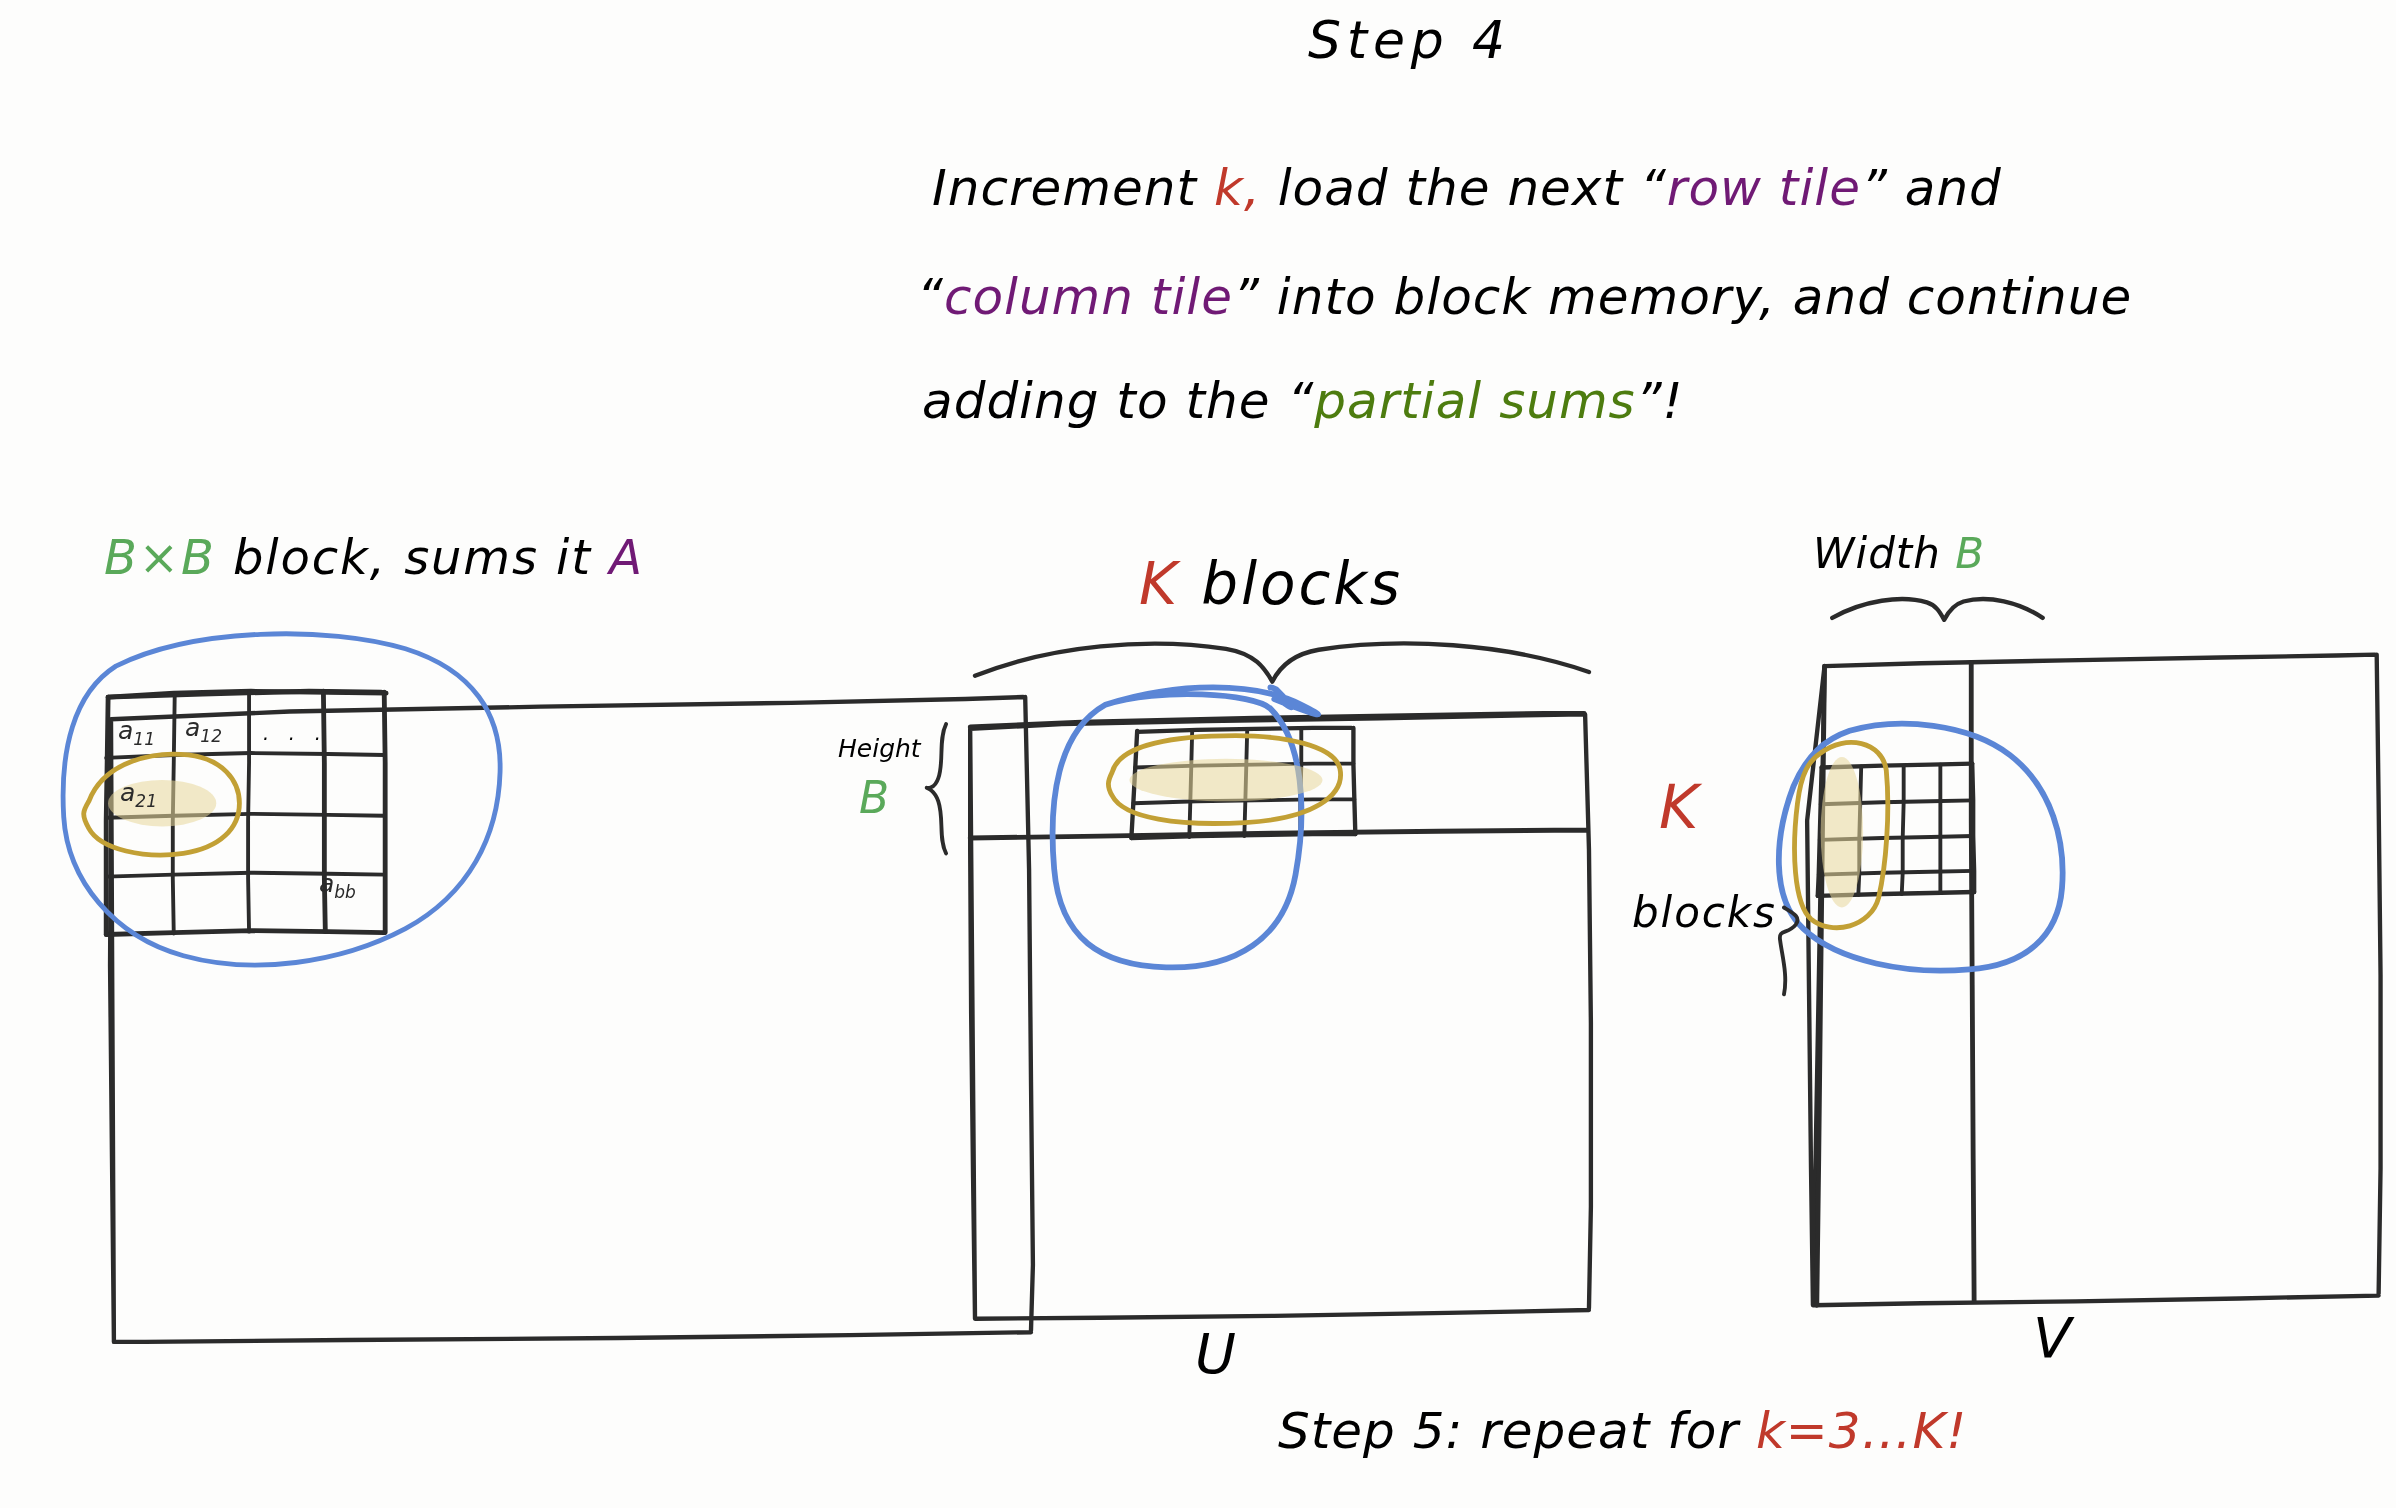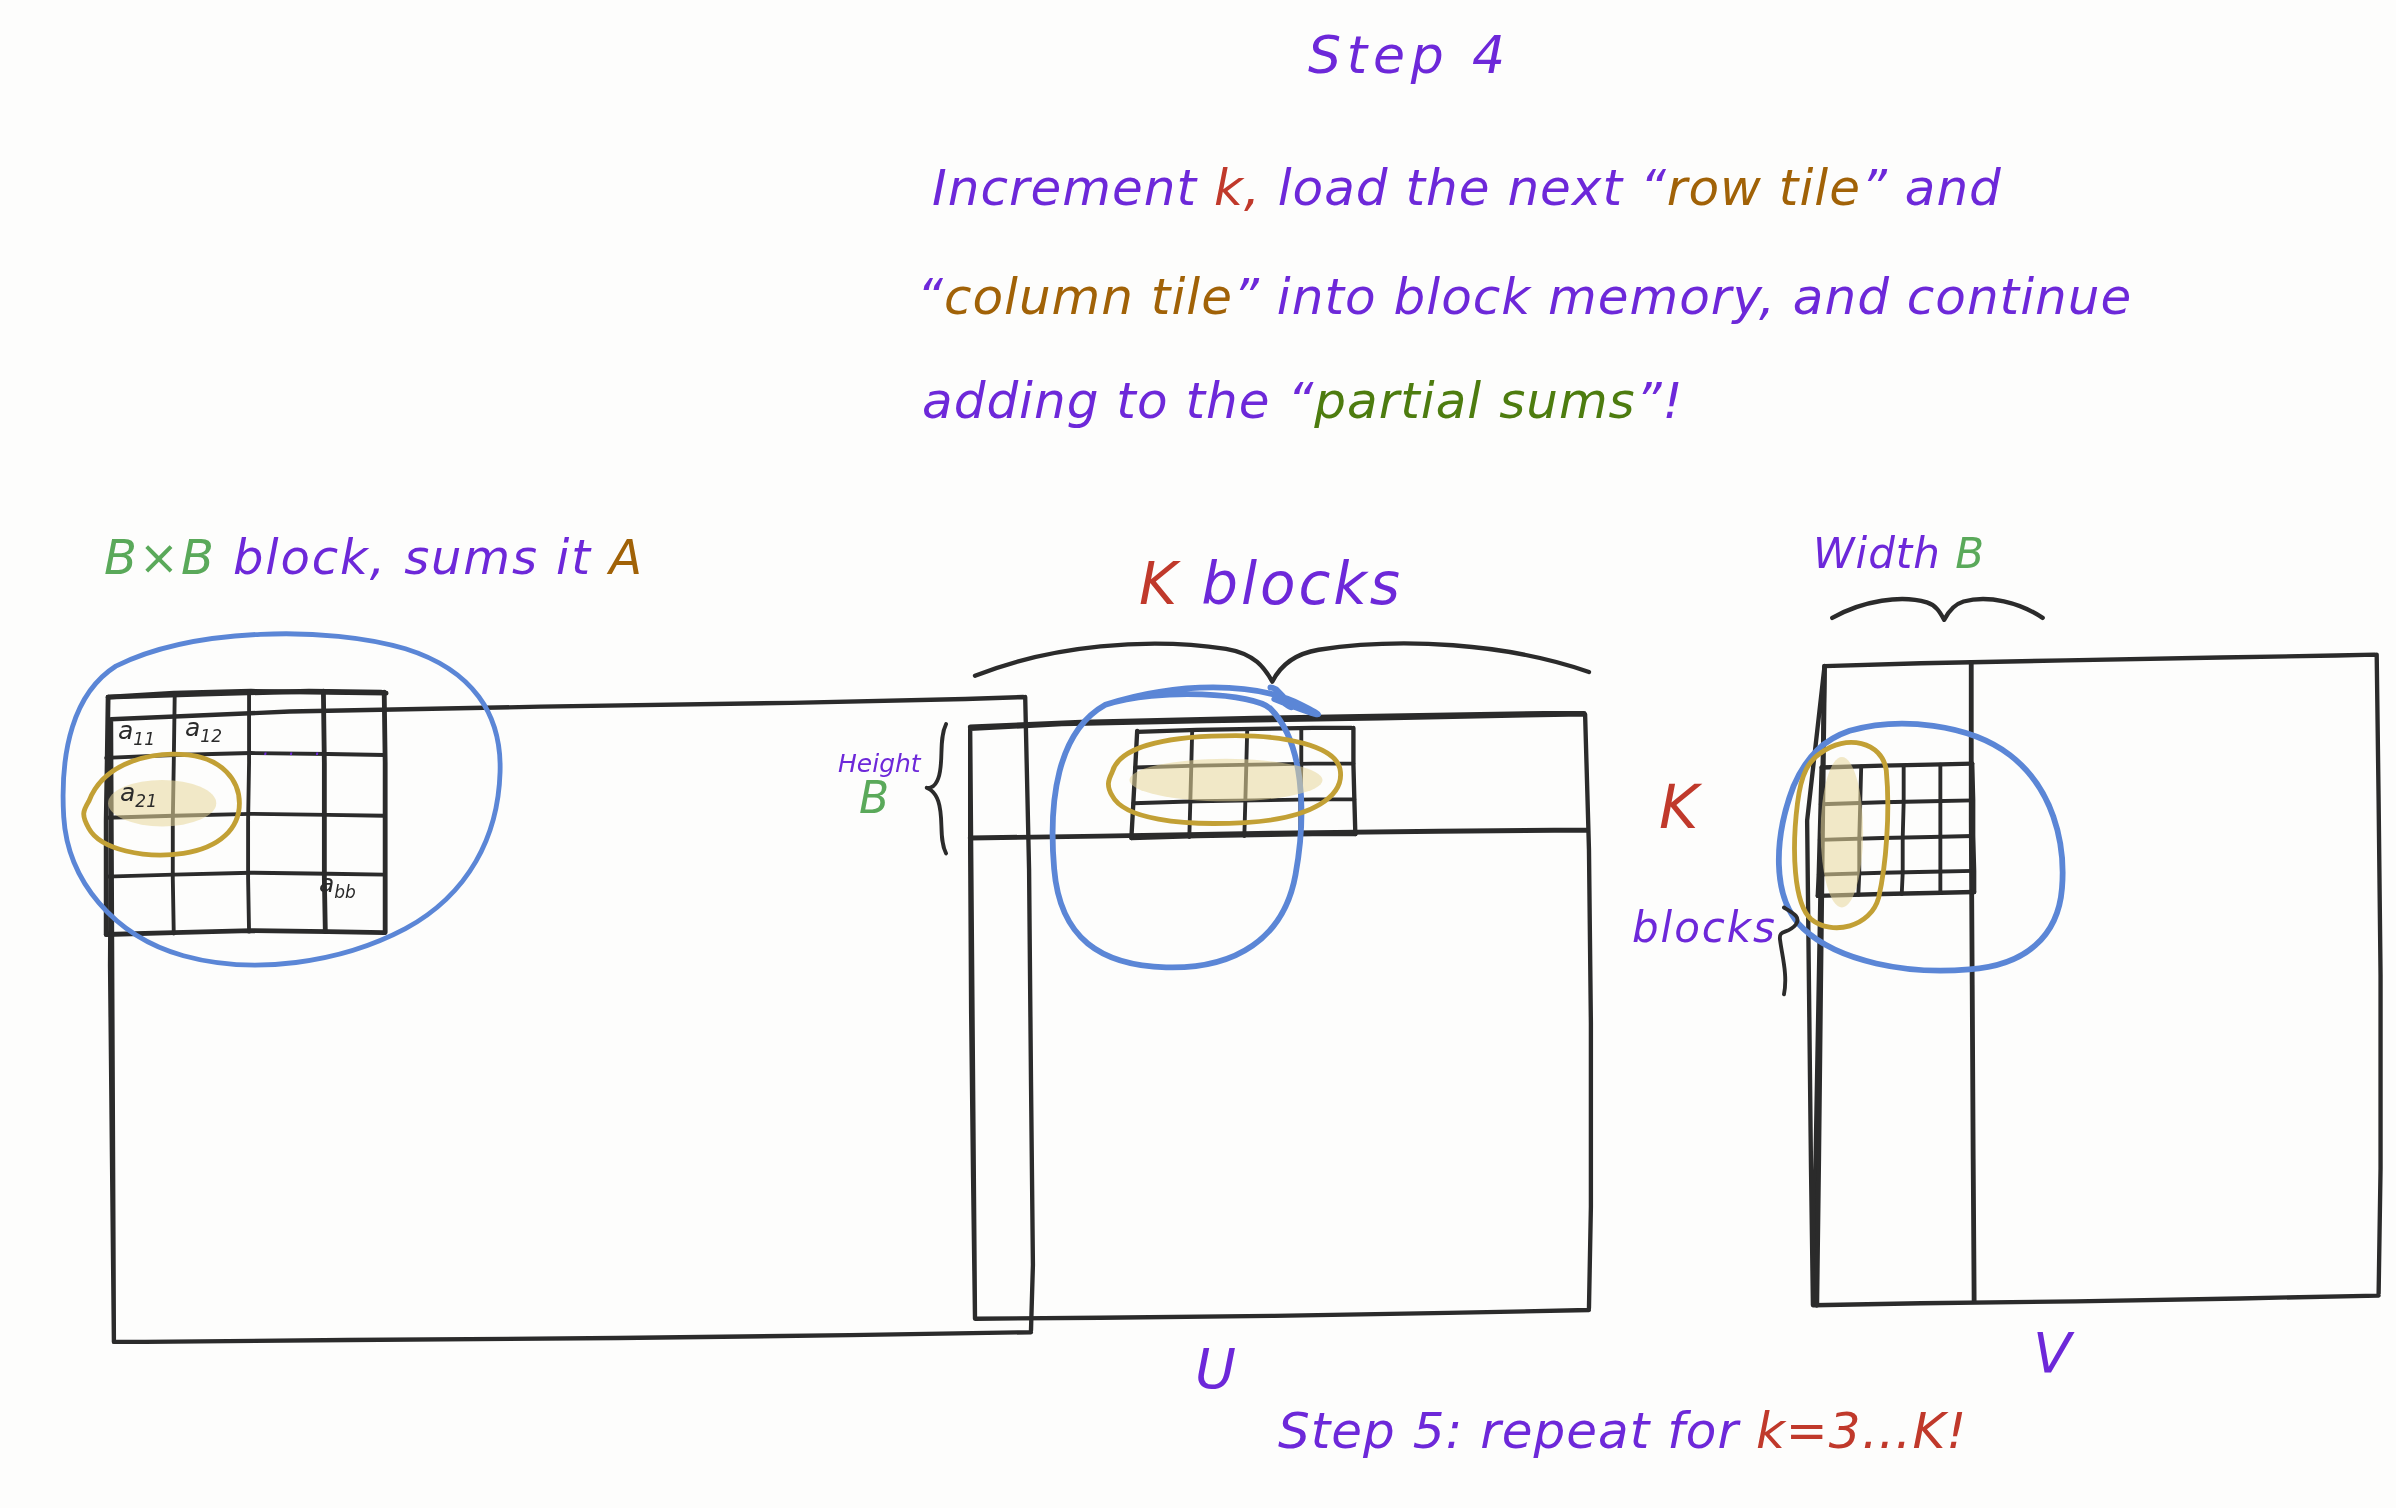--- a/index.html
+++ b/index.html
@@ -20,23 +20,23 @@
   .hw {
     position: absolute;
     font-family: "DejaVu Sans", sans-serif;
     color: #2a2a2a;
     white-space: nowrap;
     letter-spacing: 1.9px;
     font-style: italic;
     font-weight: 400;
     transform-origin: left center;
   }
-  .ink-black  { color: #6d28d9; margin-top: 15px; }
+  .ink-black  { color: #000000; }
   .ink-red    { color: #c0392b; }
-  .ink-blue   { color: #a16207; }
+  .ink-blue   { color: #701a75; }
   .ink-green  { color: #5aa95a; }
   .ink-gold   { color: #4d7c0f; }
 
   .title {
     font-size: 52px;
     letter-spacing: 5.8px;
   }
   .body-line {
     font-size: 50px;
     letter-spacing: 1px;

